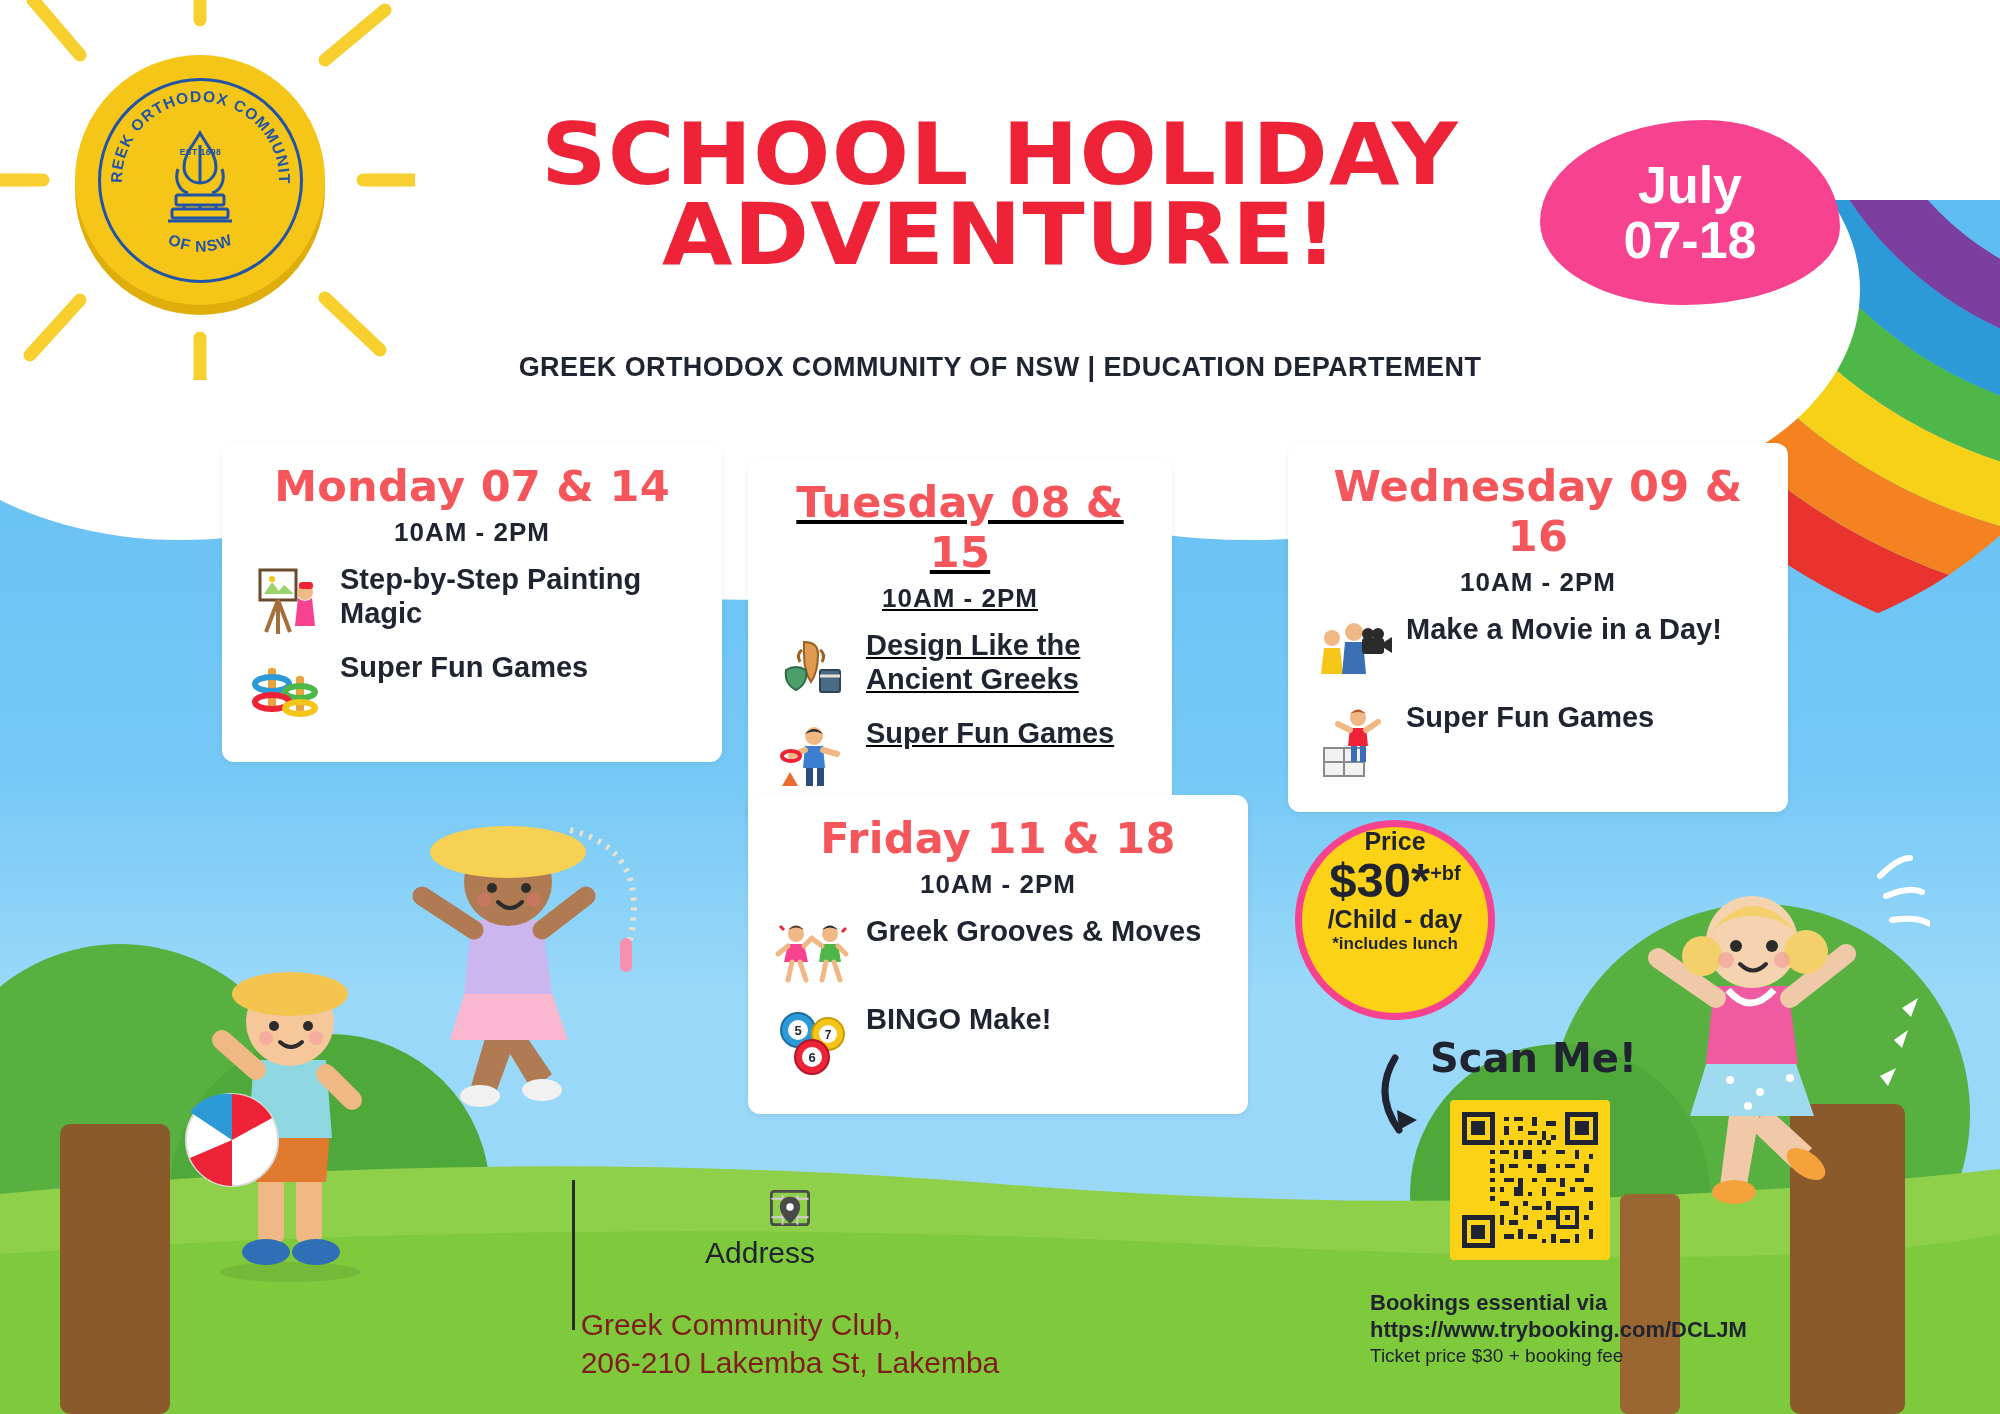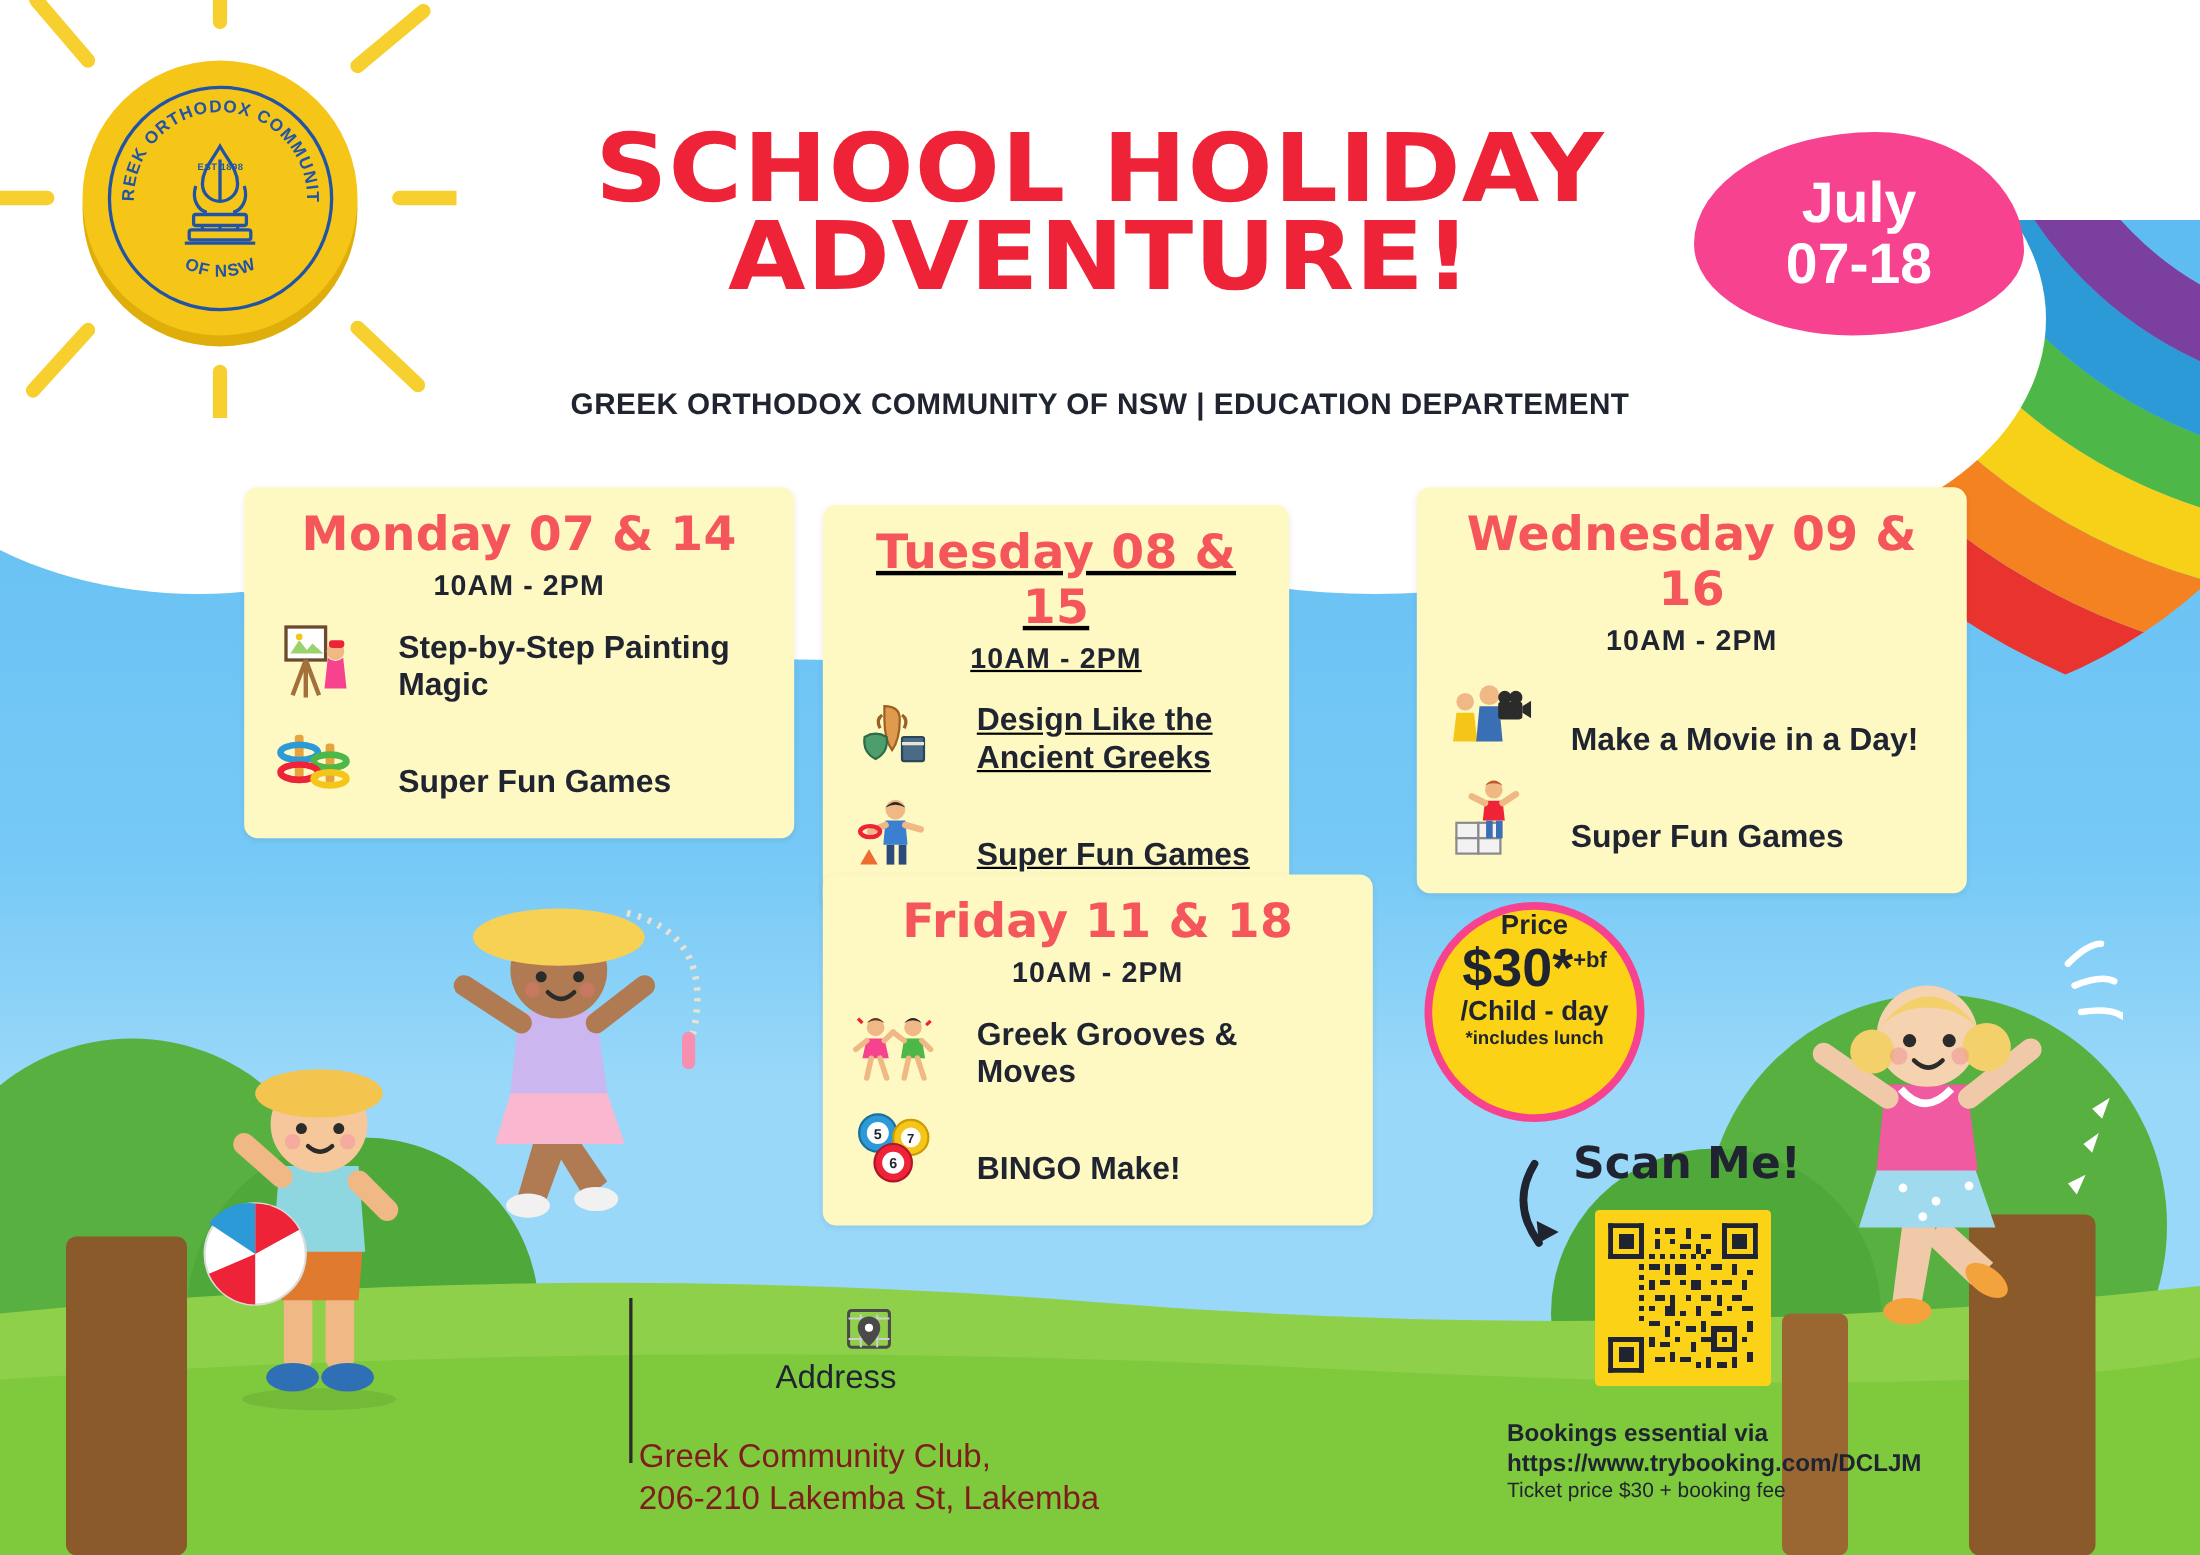--- a/index.html
+++ b/index.html
@@ -81,21 +81,21 @@
     background:#f7428f;
     border-radius: 55% 45% 52% 48% / 55% 58% 42% 45%;
     display:flex; flex-direction:column; align-items:center; justify-content:center;
     color:#fff; font-weight:700; font-size:52px; line-height:1.05;
     font-family:"Liberation Sans", sans-serif;
   }
 
   
   .card {
     position:absolute;
-    background:#fef9c3;
+    background:#ffffff;
     border-radius:12px;
     padding:18px 26px 24px 26px;
     box-shadow: 0 2px 6px rgba(0,0,0,0.07);
   }
   .card h3 {
     text-align:center;
     color:#f4565b;
     font-family:"DejaVu Sans", sans-serif;
     font-weight:900;
     font-size:43px;
@@ -104,21 +104,21 @@
   }
   .card .time {
     text-align:center;
     font-weight:800;
     font-size:26px;
     color:#1f2430;
     letter-spacing:1px;
     margin-bottom:14px;
   }
   .act {
-    display:flex; align-items:flex-end; gap:36px; margin-bottom:10px;
+    display:flex; align-items:flex-start; gap:14px; margin-bottom:10px;
   }
   .act .ico { width:78px; min-width:78px; height:78px; display:flex; align-items:center; justify-content:center; }
   .act .txt { font-size:29px; font-weight:700; color:#1f2430; line-height:1.18; }
 
   
   .price {
     position:absolute; left:1295px; top:820px;
     width:200px; height:200px; border-radius:50%;
     background:#fcd216;
     border:7px solid #f7428f;

